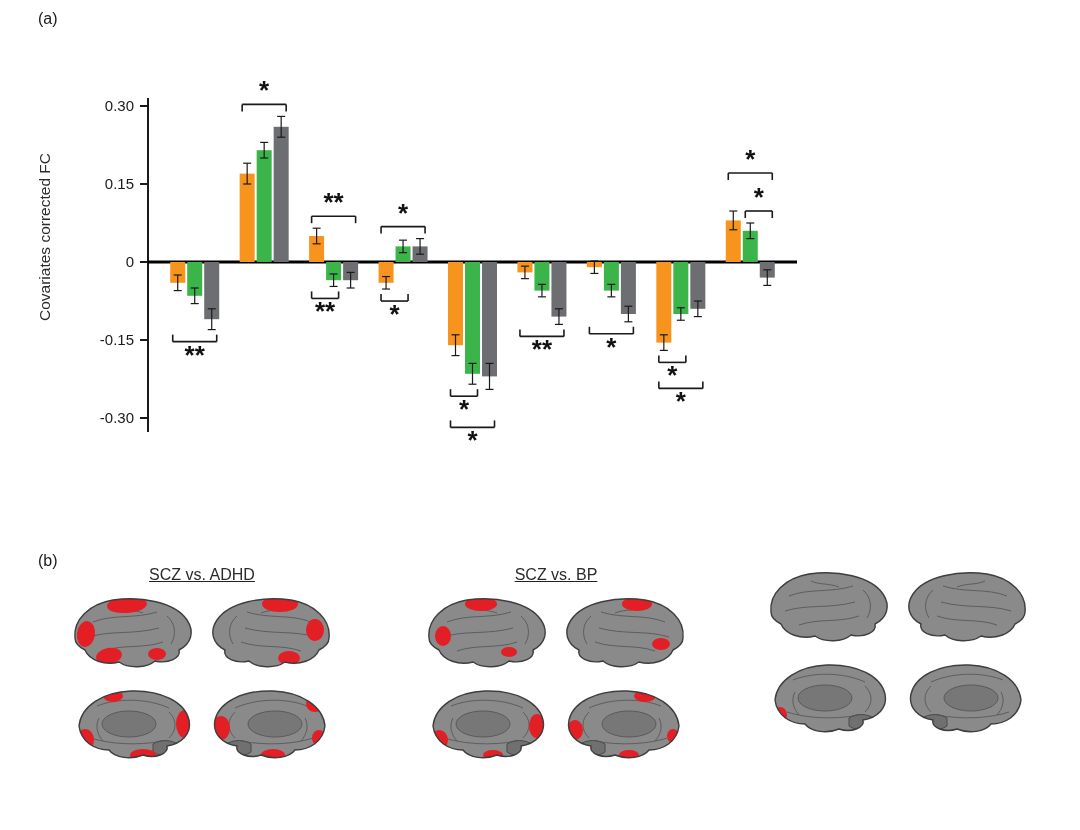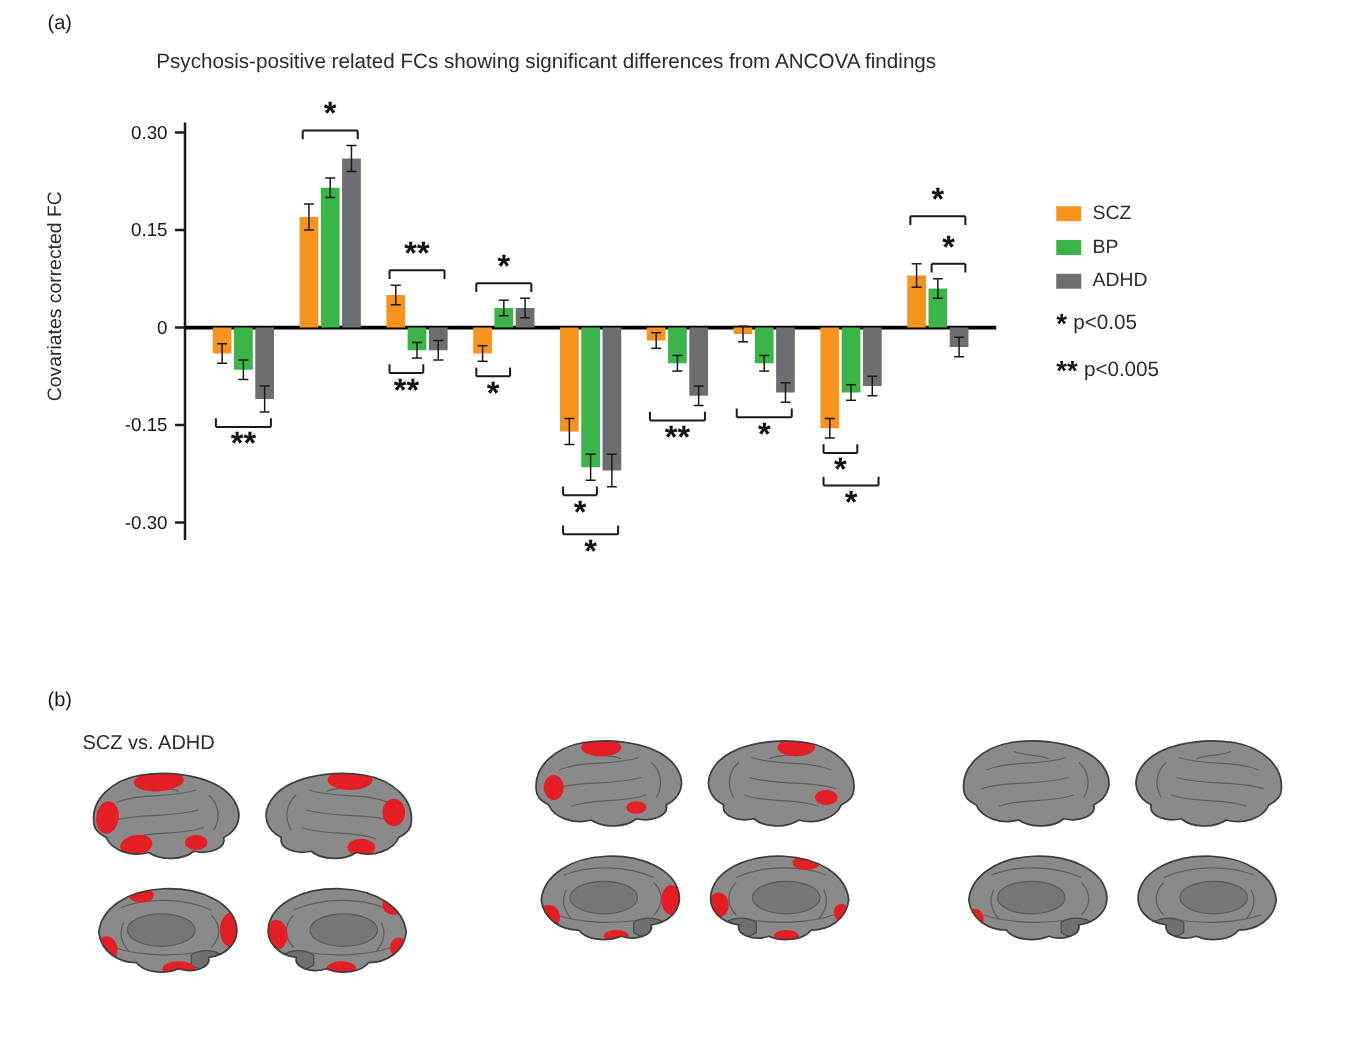--- a/index.html
+++ b/index.html
@@ -10,30 +10,29 @@
   .chart-title{position:absolute;left:125px;top:40px;font-size:16.5px;color:#2b2b2b;white-space:nowrap;}
   .ylabel{position:absolute;left:36px;top:95px;height:285px;writing-mode:vertical-rl;transform:rotate(180deg);
           font-size:15.5px;color:#2b2b2b;display:flex;align-items:center;justify-content:center;text-align:center;}
   #chart{position:absolute;left:60px;top:60px;}
   #legend{position:absolute;left:845px;top:162px;}
   .legend-item{display:flex;align-items:center;margin-bottom:9px;}
   .legend-swatch{width:20px;height:12px;margin-right:9px;flex:0 0 auto;}
   .legend-label{font-size:15.5px;color:#2b2b2b;}
   .legend-note{margin-top:12px;font-size:16.5px;color:#2b2b2b;white-space:nowrap;}
   .note-symbol{font-size:22px;font-weight:bold;vertical-align:-3px;margin-right:5px;color:#111;}
-  .brain-group{position:absolute;top:586px;width:272px;}
+  .brain-group{position:absolute;top:566px;width:272px;text-align:center;text-decoration:underline;}
   .brain-group-title{font-size:16px;color:#2b2b2b;margin-bottom:8px;}
   .brain-grid{display:grid;grid-template-columns:repeat(2,132px);gap:10px 4px;justify-content:center;}
 </style>
 </head>
 <body>
 
 <div class="figure">
   <div id="panel-a-label" class="panel-label">(a)</div>
-  <div class="chart-title">Psychosis-positive related FCs showing significant differences from ANCOVA findings</div>
   <div class="ylabel">Covariates corrected FC</div>
   <svg id="chart" width="760" height="445">
       <line x1="80" y1="46" x2="88" y2="46" stroke="#1a1a1a" stroke-width="2"></line>
       <text x="74" y="51" text-anchor="end" font-size="15" fill="#1a1a1a">0.30</text>
       <line x1="80" y1="124" x2="88" y2="124" stroke="#1a1a1a" stroke-width="2"></line>
       <text x="74" y="129" text-anchor="end" font-size="15" fill="#1a1a1a">0.15</text>
       <line x1="80" y1="202" x2="88" y2="202" stroke="#1a1a1a" stroke-width="2"></line>
       <text x="74" y="207" text-anchor="end" font-size="15" fill="#1a1a1a">0</text>
       <line x1="80" y1="280" x2="88" y2="280" stroke="#1a1a1a" stroke-width="2"></line>
       <text x="74" y="285" text-anchor="end" font-size="15" fill="#1a1a1a">-0.15</text>
@@ -199,36 +198,20 @@
       <text x="620.8333333333334" y="350.4" text-anchor="middle" font-size="26" font-weight="bold" fill="#111">*</text>
       <line x1="685.2777777777777" y1="151" x2="712.2777777777777" y2="151" stroke="#1a1a1a" stroke-width="1.6"></line>
       <line x1="685.2777777777777" y1="151" x2="685.2777777777777" y2="158" stroke="#1a1a1a" stroke-width="1.6"></line>
       <line x1="712.2777777777777" y1="151" x2="712.2777777777777" y2="158" stroke="#1a1a1a" stroke-width="1.6"></line>
       <text x="698.7777777777777" y="146" text-anchor="middle" font-size="26" font-weight="bold" fill="#111">*</text>
       <line x1="668.2777777777777" y1="113.03999999999999" x2="712.2777777777777" y2="113.03999999999999" stroke="#1a1a1a" stroke-width="1.6"></line>
       <line x1="668.2777777777777" y1="113.03999999999999" x2="668.2777777777777" y2="120.03999999999999" stroke="#1a1a1a" stroke-width="1.6"></line>
       <line x1="712.2777777777777" y1="113.03999999999999" x2="712.2777777777777" y2="120.03999999999999" stroke="#1a1a1a" stroke-width="1.6"></line>
       <text x="690.2777777777777" y="108.03999999999999" text-anchor="middle" font-size="26" font-weight="bold" fill="#111">*</text>
     </svg>
-  <div id="legend">
-      <div class="legend-item">
-        <span class="legend-swatch" style="background: rgb(247, 148, 30);"></span>
-        <span class="legend-label">SCZ</span>
-      </div>
-      <div class="legend-item">
-        <span class="legend-swatch" style="background: rgb(59, 181, 74);"></span>
-        <span class="legend-label">BP</span>
-      </div>
-      <div class="legend-item">
-        <span class="legend-swatch" style="background: rgb(109, 110, 113);"></span>
-        <span class="legend-label">ADHD</span>
-      </div>
-      <div class="legend-note"><span class="note-symbol">*</span><span>p&lt;0.05</span></div>
-      <div class="legend-note"><span class="note-symbol">**</span><span>p&lt;0.005</span></div>
-    </div>
   <div id="panel-b-label" class="panel-label">(b)</div>
   <div id="panel-b">
       <div class="brain-group" style="left: 66px;">
         <div class="brain-group-title">SCZ vs. ADHD</div>
         <div class="brain-grid">
           <svg width="132" height="82" viewBox="0 0 130 82">
             <defs>
               <clipPath id="clip-0-0">
                 <path d="M6,46 C4,28 20,12 44,8 C72,4 106,10 118,28 C126,40 122,52 110,58 C112,66 100,72 86,69 C78,76 60,77 50,70 C36,74 20,68 16,58 C8,54 6,50 6,46 Z"></path>
               </clipPath>
@@ -312,20 +295,21 @@
                 <ellipse cx="114" cy="44" rx="9" ry="12" transform="rotate(0 114 44)" fill="#E31E25"></ellipse>
                 <ellipse cx="62" cy="71" rx="12" ry="6" transform="rotate(0 62 71)" fill="#E31E25"></ellipse>
                 <ellipse cx="16" cy="54" rx="7" ry="8" transform="rotate(0 16 54)" fill="#E31E25"></ellipse>
               </g>
               <path d="M10,42 C12,22 34,8 62,7 C92,6 116,18 120,36 C123,50 112,60 98,62 C100,70 86,75 74,71 C62,76 46,74 40,66 C26,66 12,58 10,42 Z" fill="none" stroke="#3e3e3e" stroke-width="1.4"></path>
             </g>
           </svg>
         </div>
       </div>
       <div class="brain-group" style="left: 420px;">
+        <div class="brain-group-title">SCZ vs. BP</div>
         <div class="brain-grid">
           <svg width="132" height="82" viewBox="0 0 130 82">
             <defs>
               <clipPath id="clip-1-0">
                 <path d="M6,46 C4,28 20,12 44,8 C72,4 106,10 118,28 C126,40 122,52 110,58 C112,66 100,72 86,69 C78,76 60,77 50,70 C36,74 20,68 16,58 C8,54 6,50 6,46 Z"></path>
               </clipPath>
             </defs>
             <g>
               <path d="M6,46 C4,28 20,12 44,8 C72,4 106,10 118,28 C126,40 122,52 110,58 C112,66 100,72 86,69 C78,76 60,77 50,70 C36,74 20,68 16,58 C8,54 6,50 6,46 Z" fill="#8a8a8a"></path>
               <g clip-path="url(#clip-1-0)">

